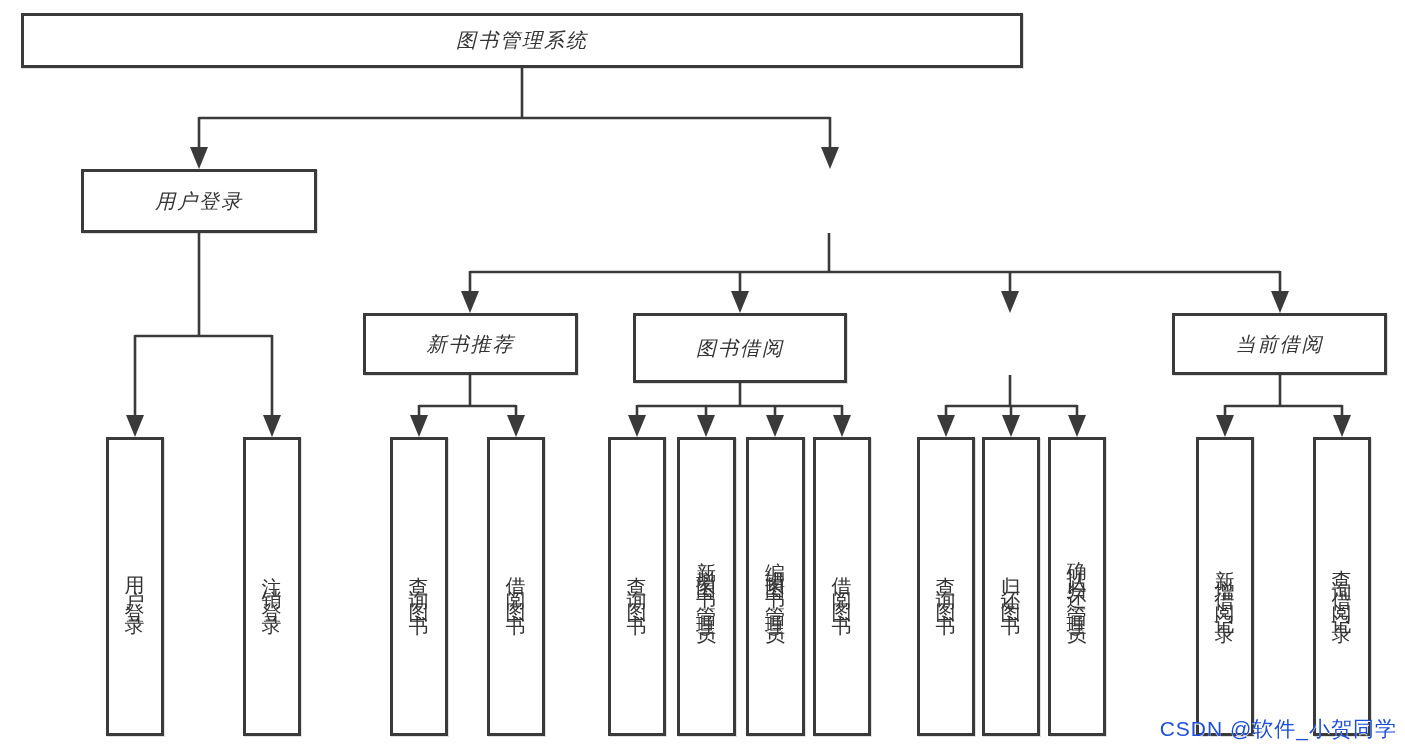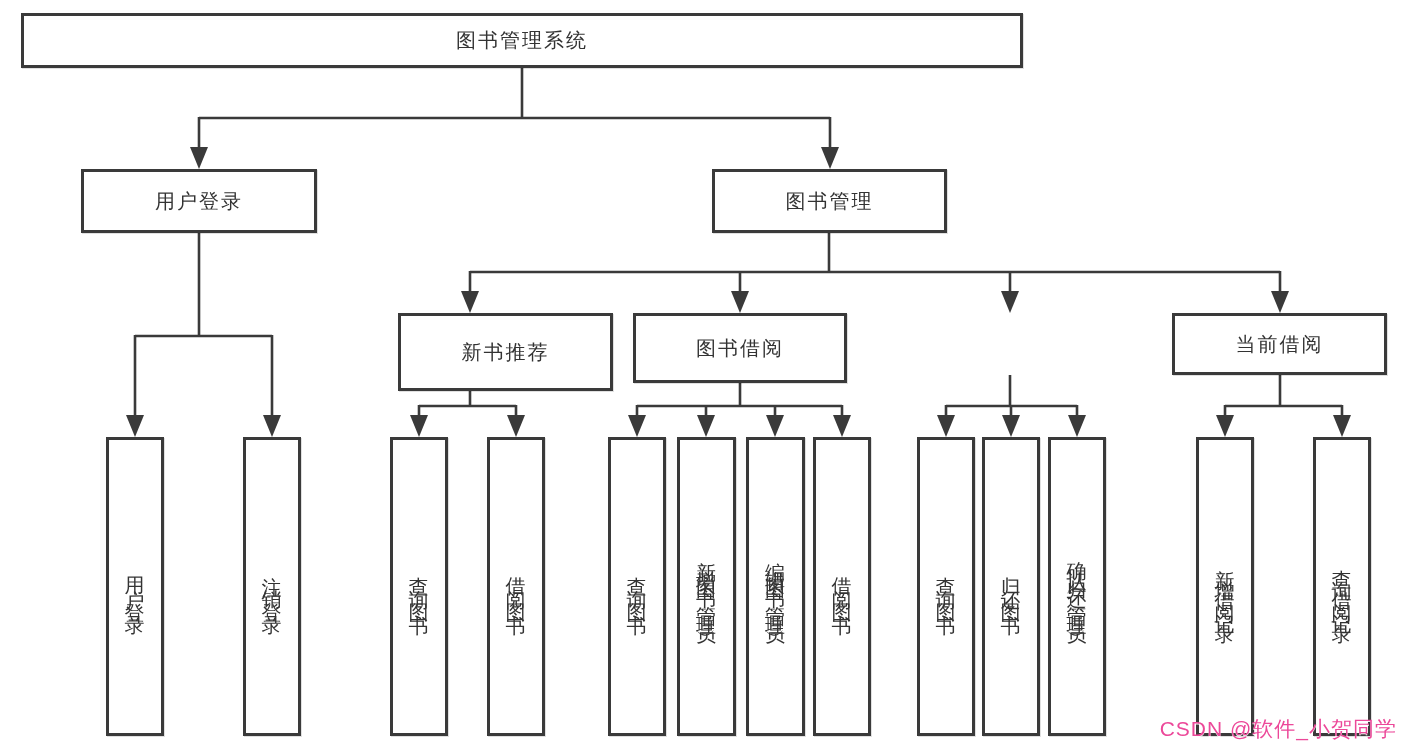--- a/index.html
+++ b/index.html
@@ -22,25 +22,26 @@
     position: absolute;
     box-sizing: border-box;
     border: 3px solid #3a3a3a;
     background: #ffffff;
     display: flex;
     align-items: center;
     justify-content: center;
     font-size: 20px;
     letter-spacing: 2px;
     box-shadow: 1px 1px 0 rgba(0,0,0,0.12);
+    font-style: italic;
   }
   .root-box   { left: 21px;  top: 13px;  width: 1002px; height: 55px; }
   .l2-a       { left: 81px;  top: 169px; width: 236px;  height: 64px; }
   .l2-b       { left: 712px; top: 169px; width: 235px;  height: 64px; }
-  .l3-a       { left: 363px; top: 313px; width: 215px;  height: 78px; margin-left: 35px; }
+  .l3-a       { left: 363px; top: 313px; width: 215px;  height: 62px; }
   .l3-b       { left: 633px; top: 313px; width: 214px;  height: 70px; }
   .l3-c       { left: 902px; top: 313px; width: 215px;  height: 62px; }
   .l3-d       { left: 1172px;top: 313px; width: 215px;  height: 62px; }
   .vbox {
     position: absolute;
     box-sizing: border-box;
     top: 437px;
     height: 299px;
     width: 58px;
     border: 3px solid #3a3a3a;
@@ -58,21 +59,21 @@
     line-height: 1;
     color: #333333;
   }
   .vbox.mid  .vtext { letter-spacing: 11px; }
   .vbox.long .vtext { letter-spacing: 9px; }
   .watermark {
     position: absolute;
     right: 8px;
     bottom: 4px;
     font-size: 21px;
-    color: #ec4899;
+    color: #1d4ed8;
     letter-spacing: 1px;
     text-shadow: 0 1px 0 rgba(255,255,255,0.9);
   }
 </style>
 </head>
 <body>
 
 <div class="stage">
 
   <svg class="connectors" viewBox="0 0 1405 747" xmlns="http://www.w3.org/2000/svg">
@@ -148,23 +149,20 @@
     </g>
   </svg>
 
   <div class="box root-box">
     <span>图书管理系统</span>
   </div>
 
   <div class="box l2-a">
     <span>用户登录</span>
   </div>
-  <div class="box l2-b">
-    <span>图书管理</span>
-  </div>
 
   <div class="box l3-a">
     <span>新书推荐</span>
   </div>
   <div class="box l3-b">
     <span>图书借阅</span>
   </div>
   <div class="box l3-d">
     <span>当前借阅</span>
   </div>

